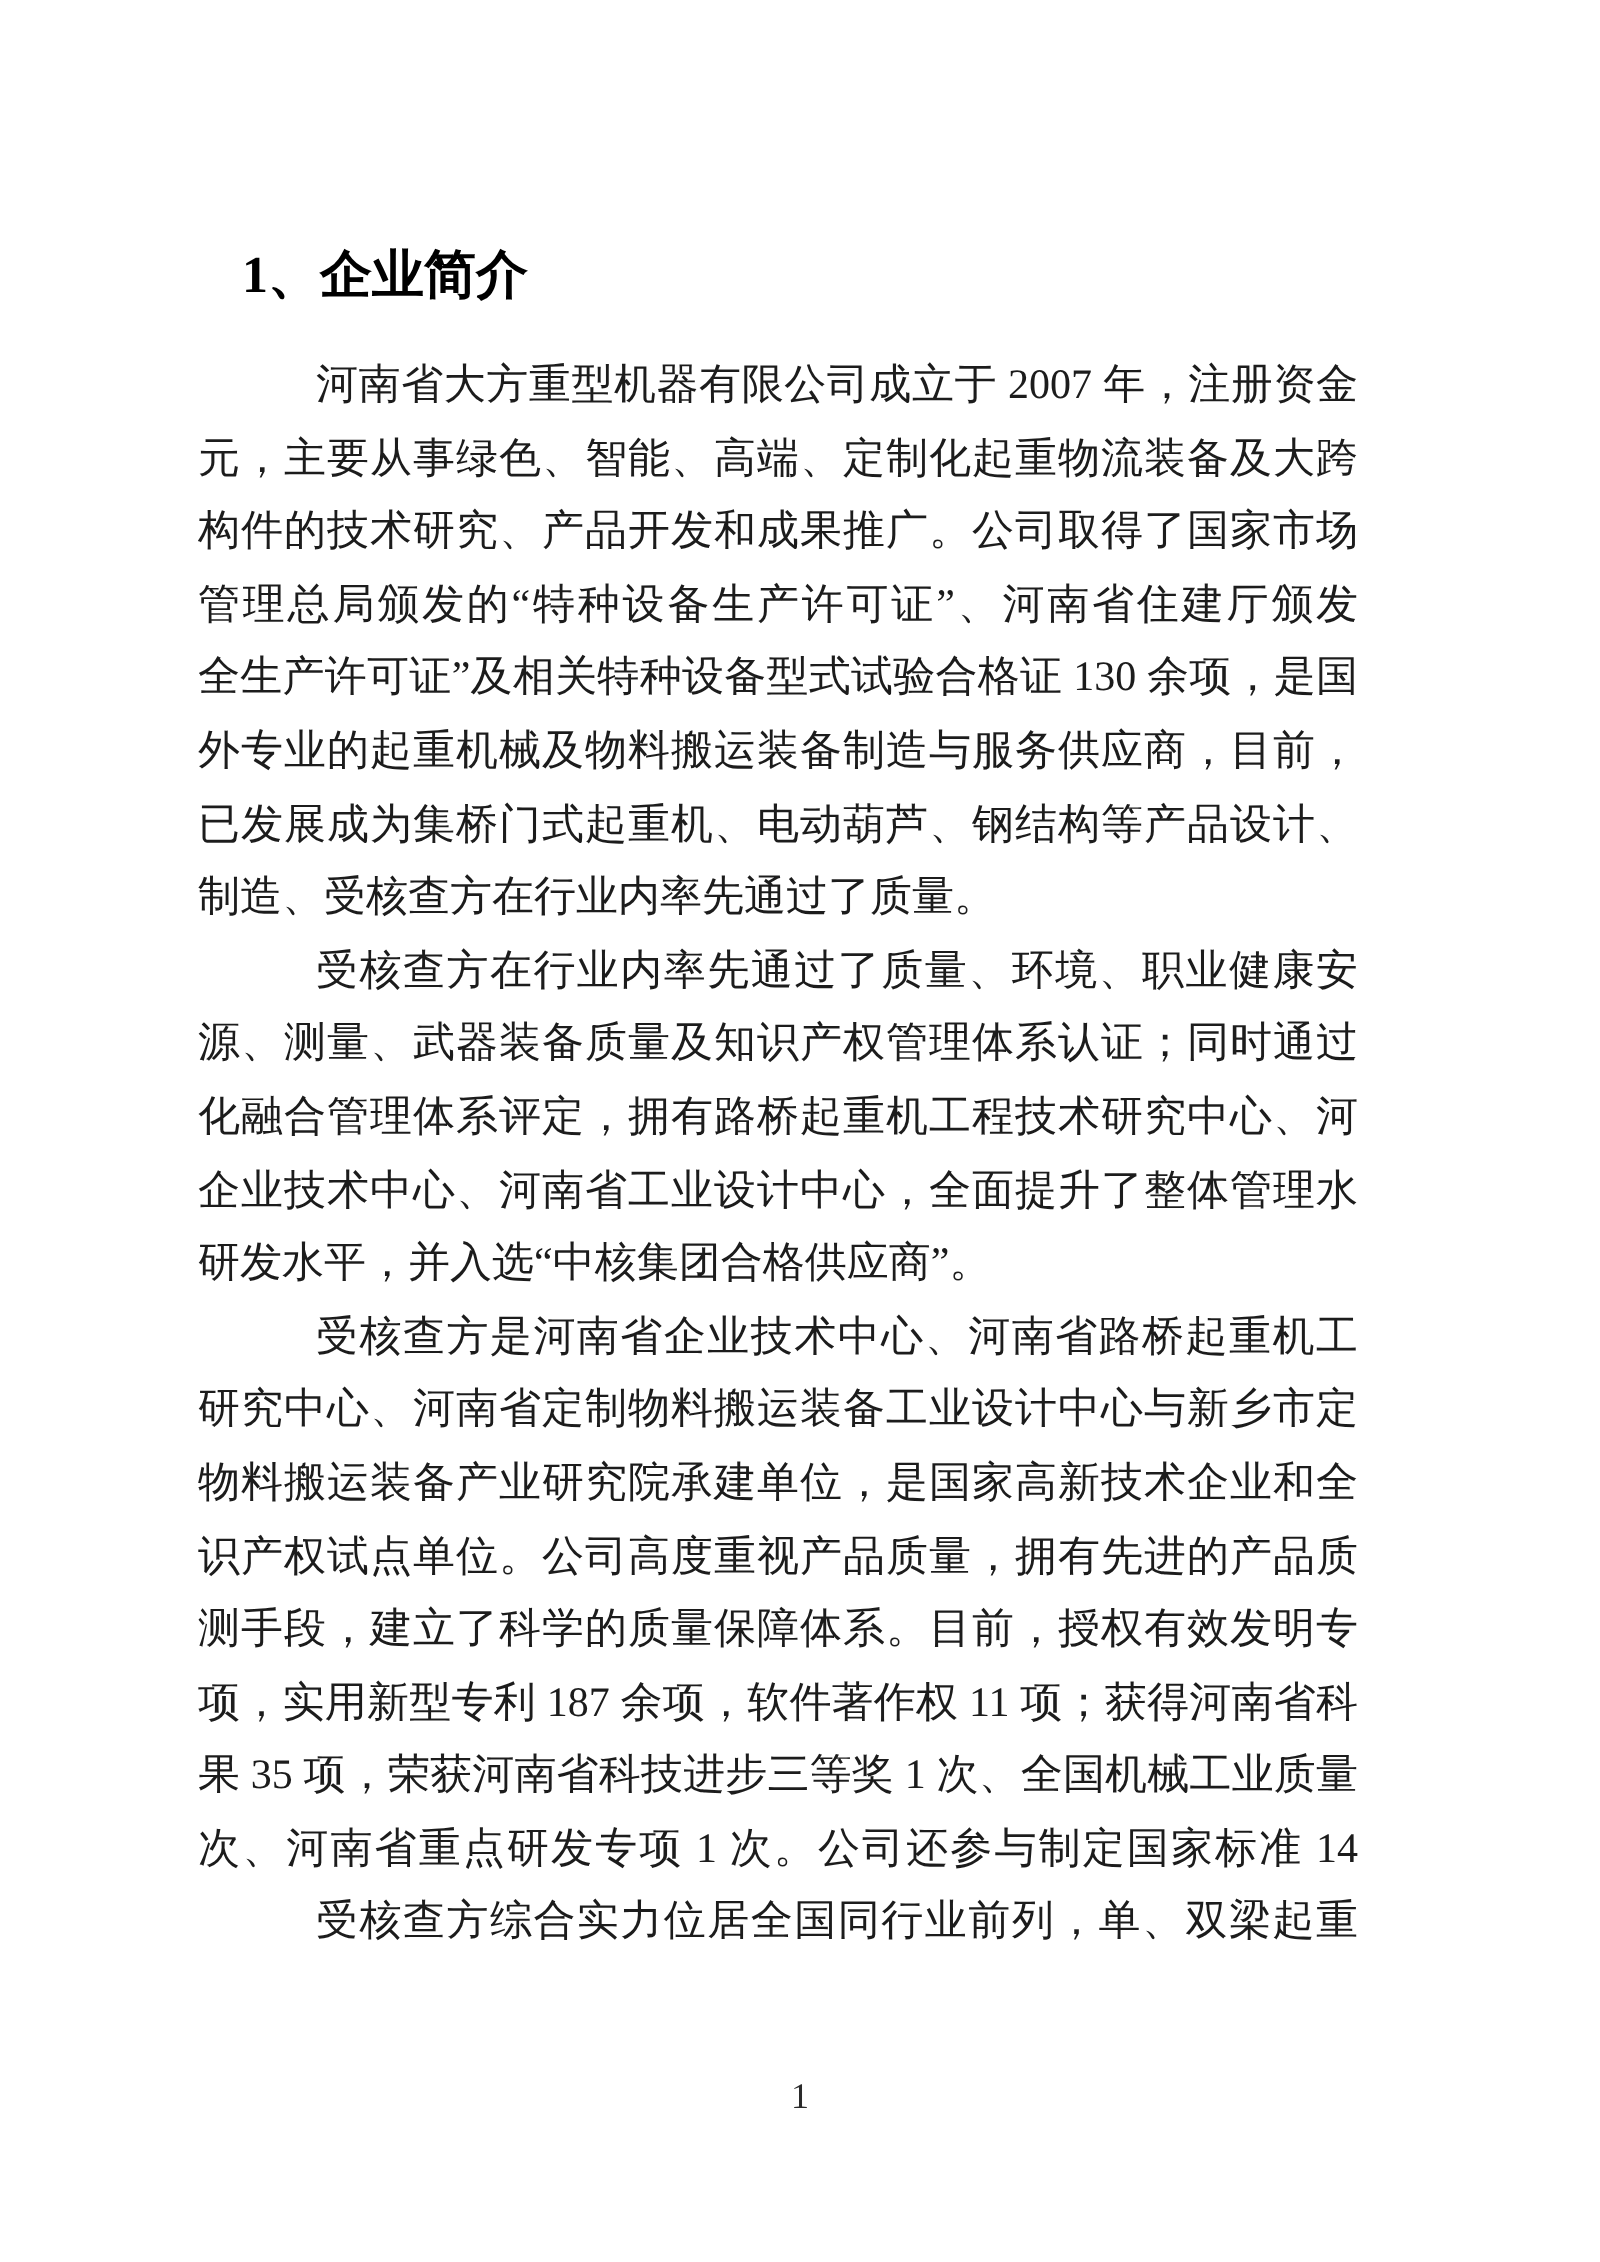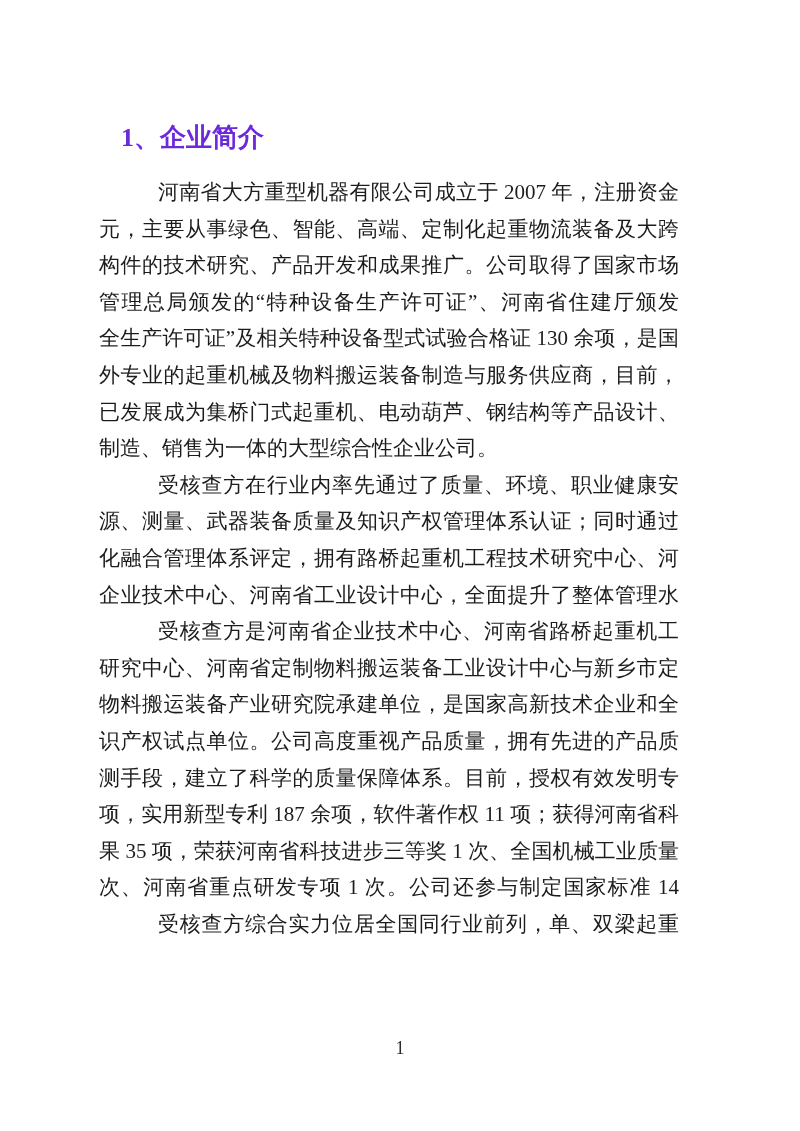--- a/index.html
+++ b/index.html
@@ -13,21 +13,21 @@
     color: #1c1c1c;
     overflow: hidden;
   }
   .doc-title {
     position: absolute;
     left: 121px;
     top: 121px;
     font-size: 26px;
     font-weight: 700;
     line-height: 34px;
-    color: #6d28d9;
+    color: #000000;
     white-space: nowrap;
   }
   .doc-body {
     position: absolute;
     left: 99px;
     top: 174px;
     width: 580px;
   }
   .line {
     font-size: 21px;
@@ -58,25 +58,26 @@
   <div class="doc-title">1、企业简介</div>
 
   <div class="doc-body">
       <div class="line indent">河南省大方重型机器有限公司成立于 2007 年，注册资金 60 亿</div>
       <div class="line">元，主要从事绿色、智能、高端、定制化起重物流装备及大跨度钢</div>
       <div class="line">构件的技术研究、产品开发和成果推广。公司取得了国家市场监督</div>
       <div class="line">管理总局颁发的“特种设备生产许可证”、河南省住建厅颁发的“安</div>
       <div class="line">全生产许可证”及相关特种设备型式试验合格证 130 余项，是国内</div>
       <div class="line">外专业的起重机械及物料搬运装备制造与服务供应商，目前，公司</div>
       <div class="line">已发展成为集桥门式起重机、电动葫芦、钢结构等产品设计、研发、</div>
-      <div class="line para-last">制造、销售为一体的大型综合性企业公司。</div>
+      <div class="line para-last">制造、受核查方在行业内率先通过了质量。</div>
       <div class="line indent">受核查方在行业内率先通过了质量、环境、职业健康安全、能</div>
       <div class="line">源、测量、武器装备质量及知识产权管理体系认证；同时通过了两</div>
       <div class="line">化融合管理体系评定，拥有路桥起重机工程技术研究中心、河南省</div>
       <div class="line">企业技术中心、河南省工业设计中心，全面提升了整体管理水平和</div>
+      <div class="line para-last">研发水平，并入选“中核集团合格供应商”。</div>
       <div class="line indent">受核查方是河南省企业技术中心、河南省路桥起重机工程技术</div>
       <div class="line">研究中心、河南省定制物料搬运装备工业设计中心与新乡市定制化</div>
       <div class="line">物料搬运装备产业研究院承建单位，是国家高新技术企业和全国知</div>
       <div class="line">识产权试点单位。公司高度重视产品质量，拥有先进的产品质量检</div>
       <div class="line">测手段，建立了科学的质量保障体系。目前，授权有效发明专利 43</div>
       <div class="line">项，实用新型专利 187 余项，软件著作权 11 项；获得河南省科技成</div>
       <div class="line">果 35 项，荣获河南省科技进步三等奖 1 次、全国机械工业质量奖 1</div>
       <div class="line">次、河南省重点研发专项 1 次。公司还参与制定国家标准 14 项、行</div>
       <div class="line indent">受核查方综合实力位居全国同行业前列，单、双梁起重机产销</div>
     </div>

